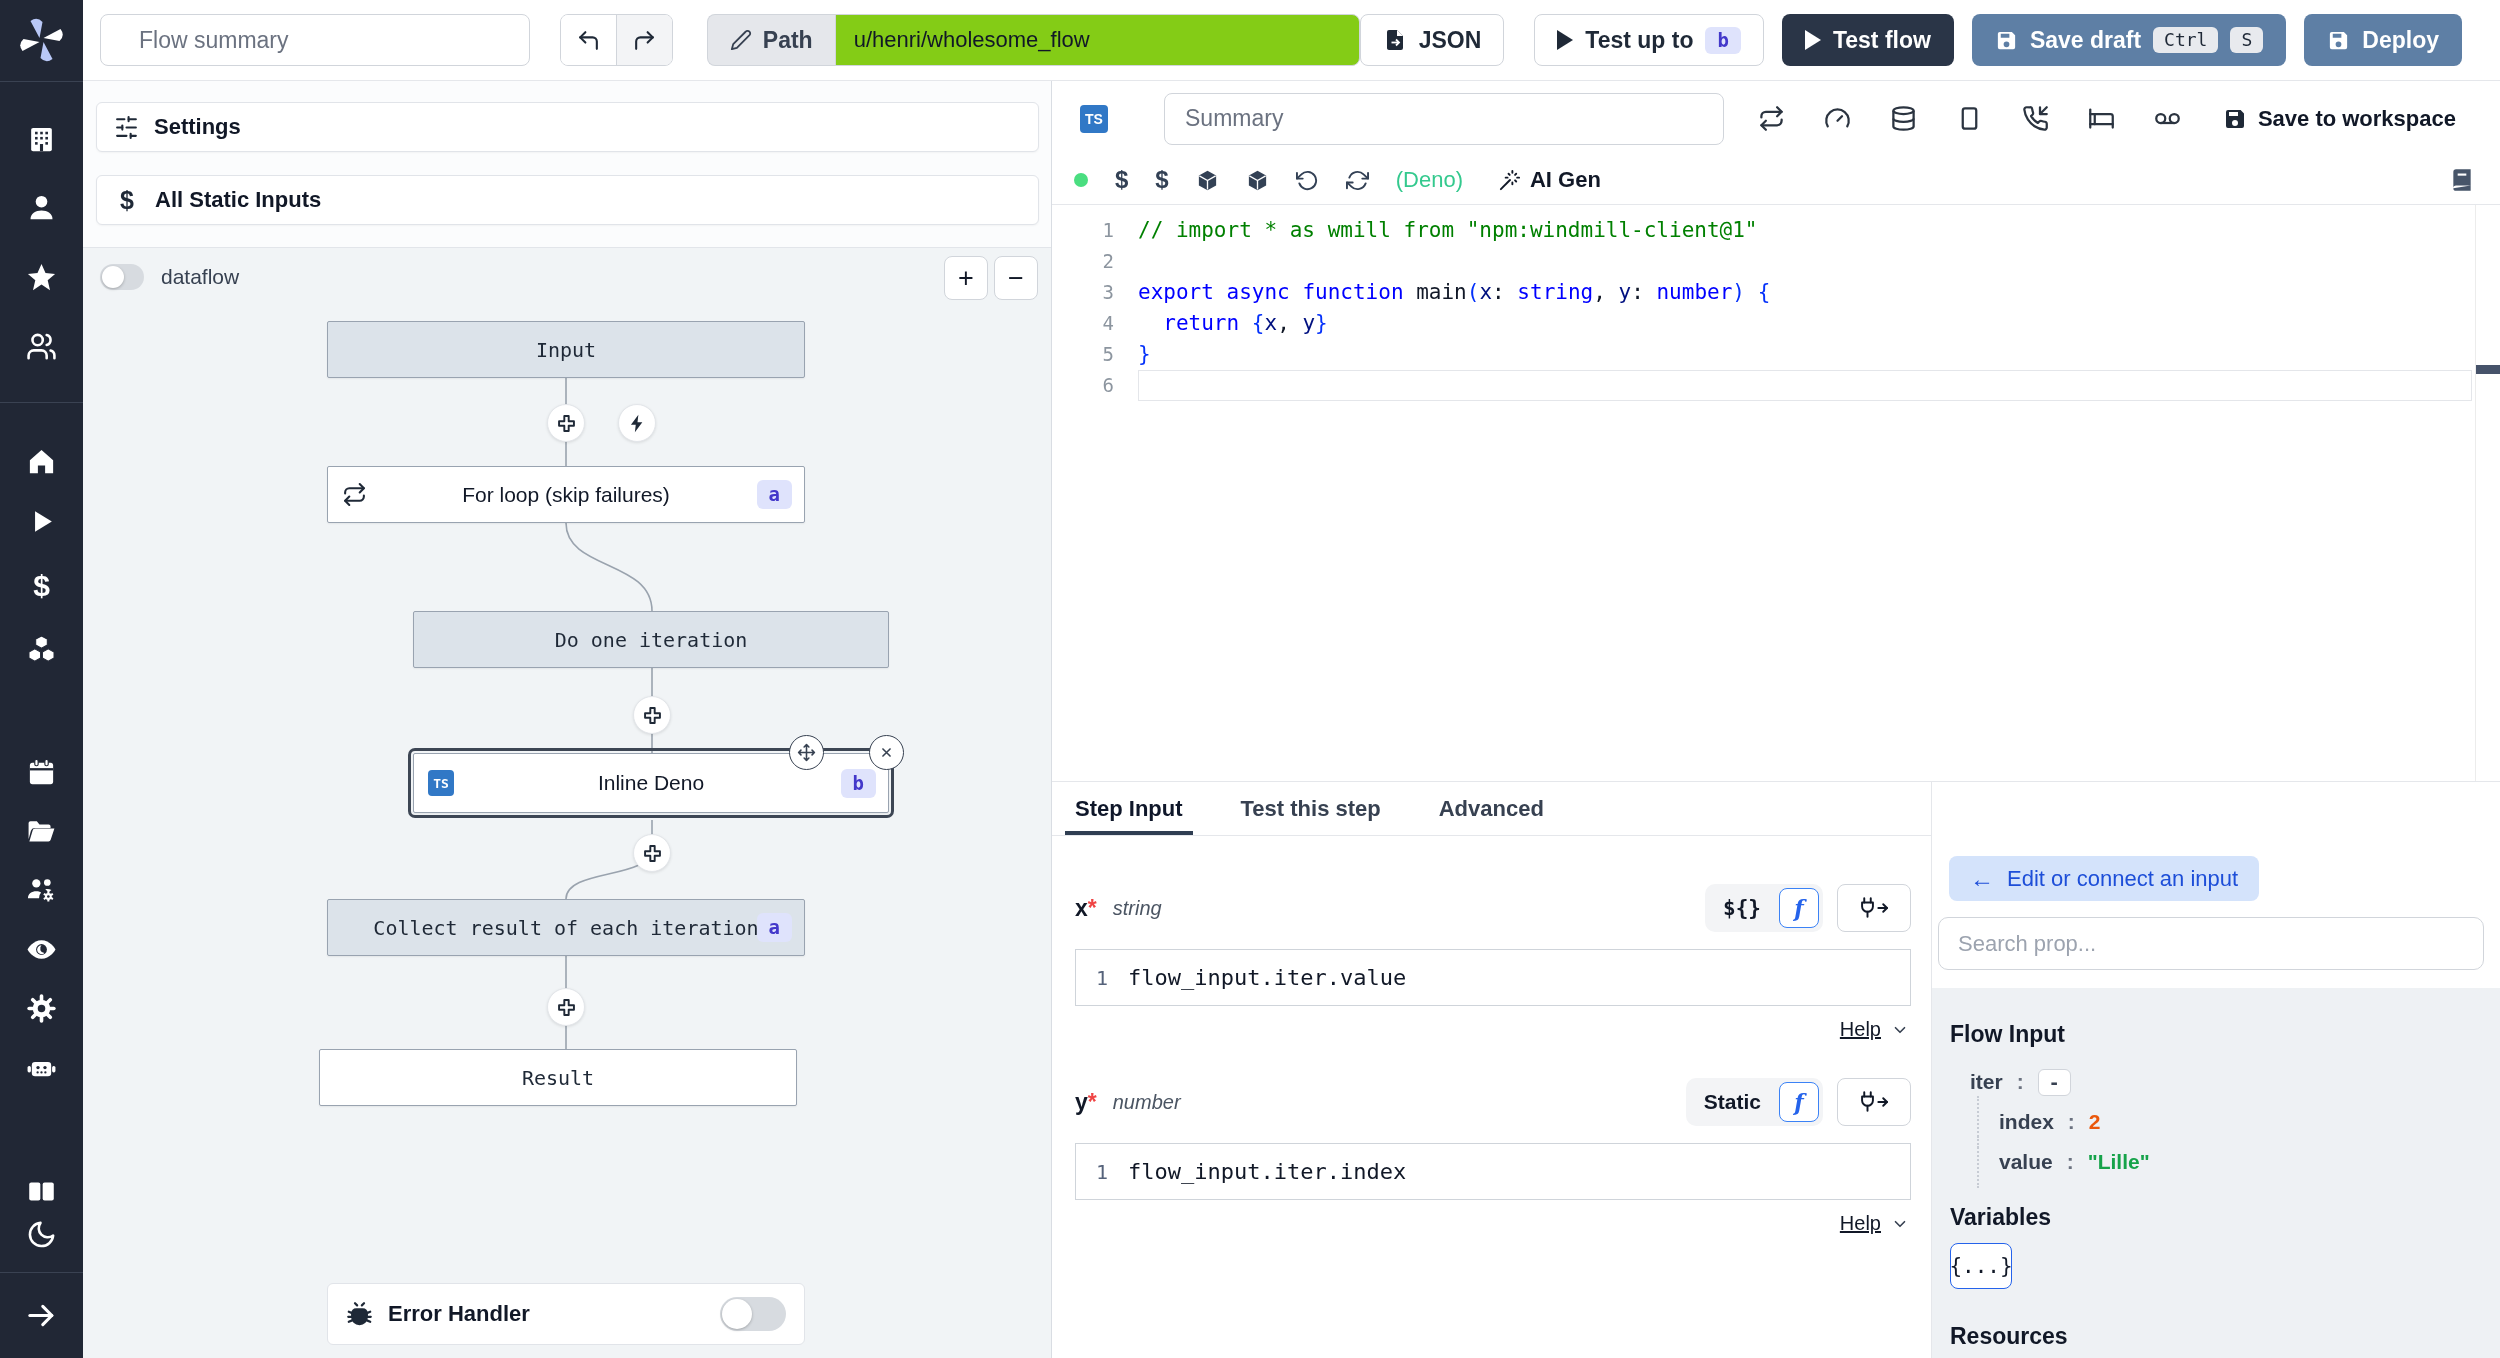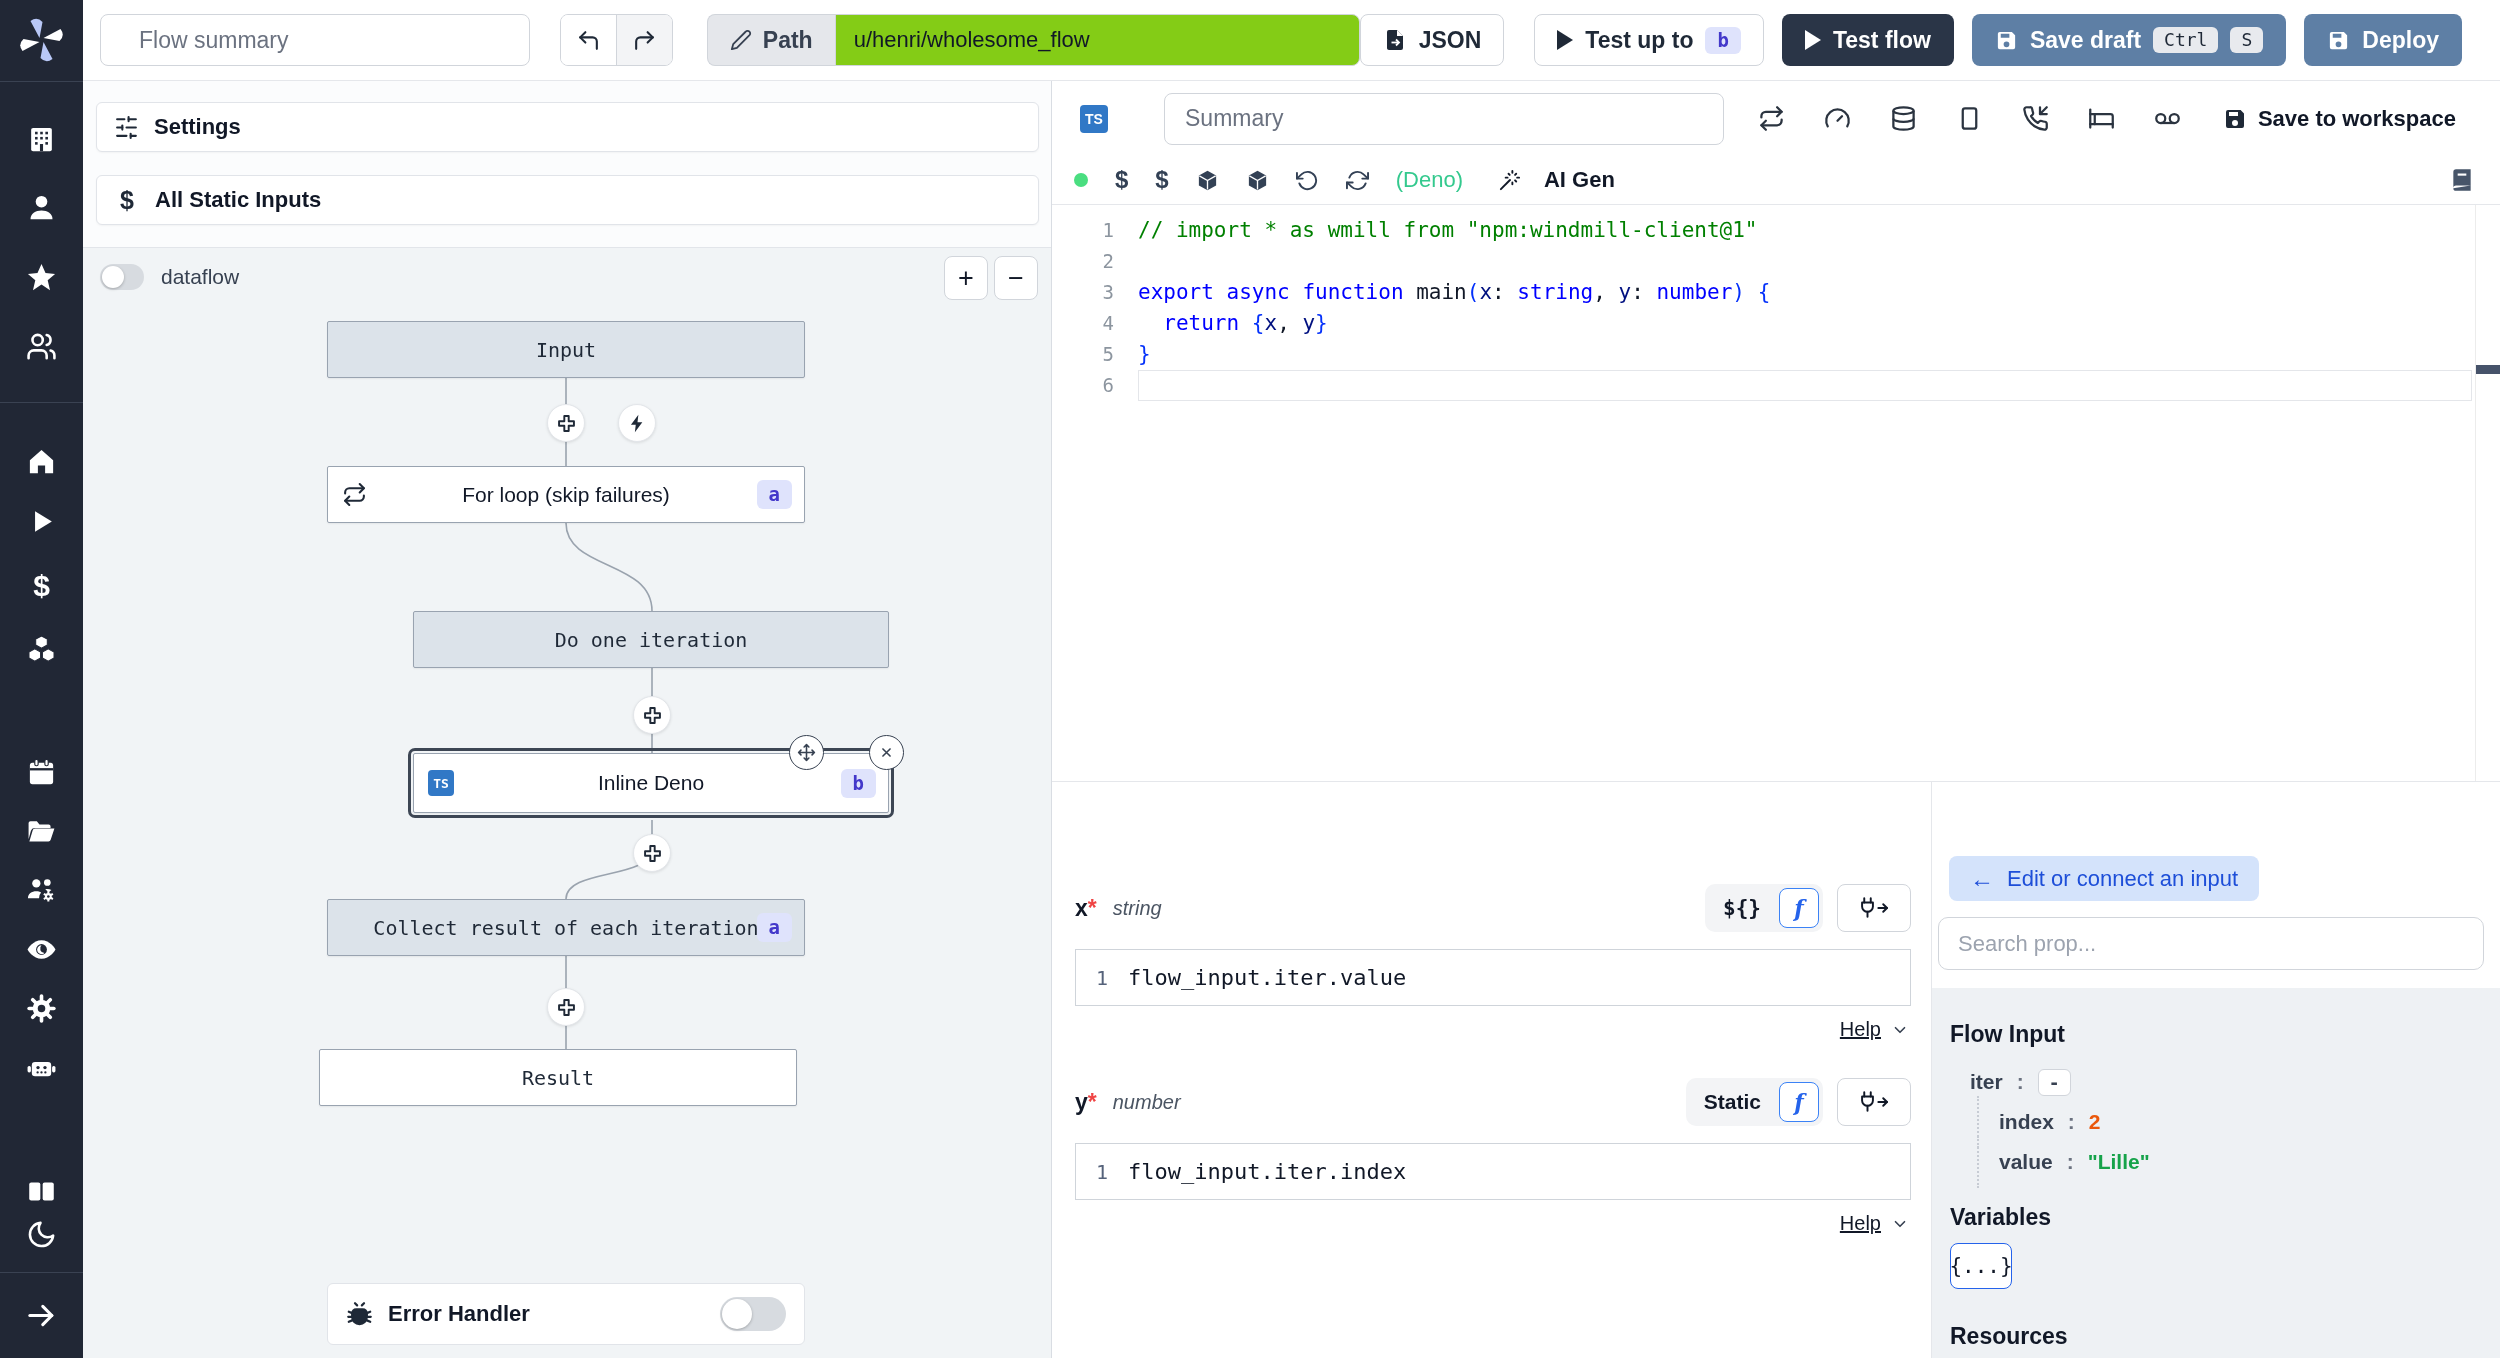--- a/index.html
+++ b/index.html
@@ -81,21 +81,21 @@
   .summary-input::placeholder{color:#6b7280}
   .hdr-icons{margin-left:auto;display:flex;align-items:center;gap:39px;color:#2b3440}
   .hdr-icons svg{width:27px;height:27px}
   .save-ws{display:flex;align-items:center;gap:11px;margin-left:42px;font-size:22px;font-weight:600;color:#111827;cursor:pointer}
   .save-ws svg{width:24px;height:24px;color:#1f2937}
   .ed-toolbar{height:49px;display:flex;align-items:center;padding:0 25px 0 22px;border-bottom:1px solid #e5e7eb;gap:27px;box-sizing:border-box}
   .status-dot{width:14px;height:14px;border-radius:50%;background:#4ade80}
   .tb-dollar{font-size:24px;font-weight:600;color:#334155;cursor:pointer}
   .ed-toolbar svg{width:23px;height:23px;color:#334155;cursor:pointer}
   .deno-label{font-size:22px;color:#34c98e;font-weight:500}
-  .ai-gen{display:flex;align-items:center;gap:23px;font-size:22px;font-weight:600;color:#111827;cursor:pointer;margin-left:8px}
+  .ai-gen{display:flex;align-items:center;gap:9px;font-size:22px;font-weight:600;color:#111827;cursor:pointer;margin-left:8px}
   .ai-gen svg{color:#111827}
   .tb-book{margin-left:auto}
   .tb-book svg{width:26px;height:26px;color:#475569}
   .code-area{position:absolute;top:124px;left:0;right:0;height:576px;background:#fff;padding-top:10px;box-sizing:border-box}
   .code-line{display:flex;height:31px;line-height:31px;font-family:"DejaVu Sans Mono",monospace;font-size:21px}
   .gutter-num{width:62px;text-align:right;padding-right:24px;color:#8c959f;font-size:19px;flex:none}
   .code-text{white-space:pre}
   .code-line.current .code-text{flex:1;margin-right:28px;box-shadow:inset 0 0 0 1px #e4e6ea}
   .tok-comment{color:#008000}
   .tok-kw{color:#0000ff}
@@ -628,20 +628,25 @@
           <span class="gutter-num">6</span>
           <span class="code-text"></span>
         </div>
       </div>
     <div class="ovr-line"></div>
     <div class="ovr-cursor"></div>
   </div>
 
   <div class="bottom">
     <div class="step-panel">
+      <div class="tabs">
+        <span class="tab active">Step Input</span>
+        <span class="tab">Test this step</span>
+        <span class="tab">Advanced</span>
+      </div>
 
       <div class="fieldrow fieldrow-x">
         <span class="fname"><span>x</span><span class="req">*</span></span>
         <span class="ftype">string</span>
         <div class="toggle-group">
           <span class="tg-label mono">${}</span>
           <span class="f-chip">f</span>
         </div>
         <button class="plug-btn">
           <svg viewBox="0 0 30 24" fill="none" stroke="currentColor" stroke-width="1.8" stroke-linecap="round" stroke-linejoin="round">

